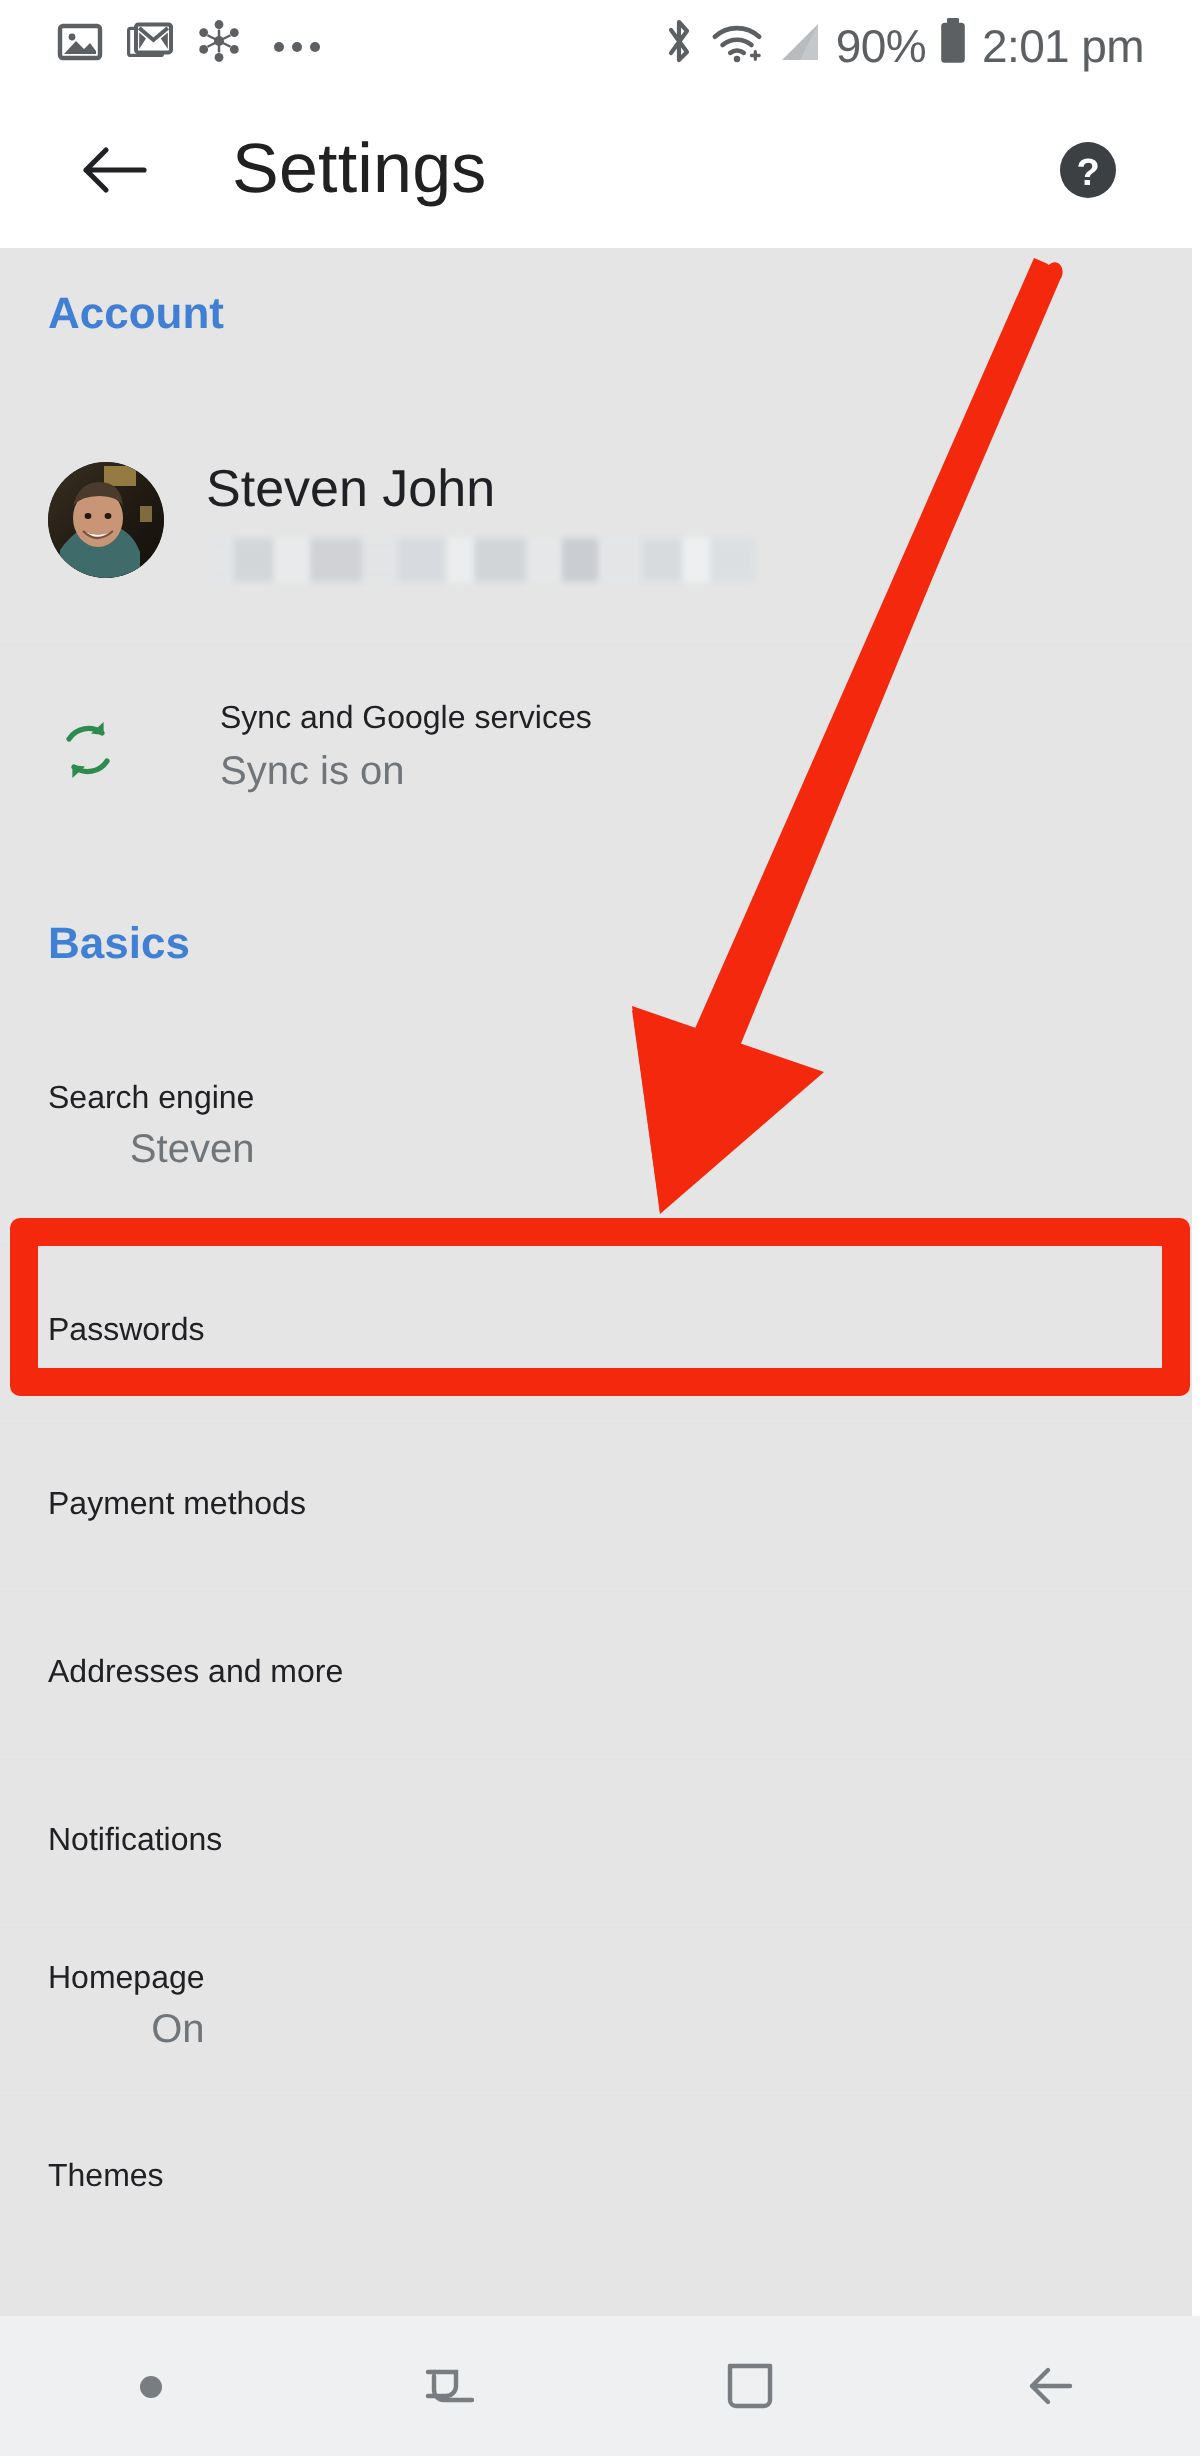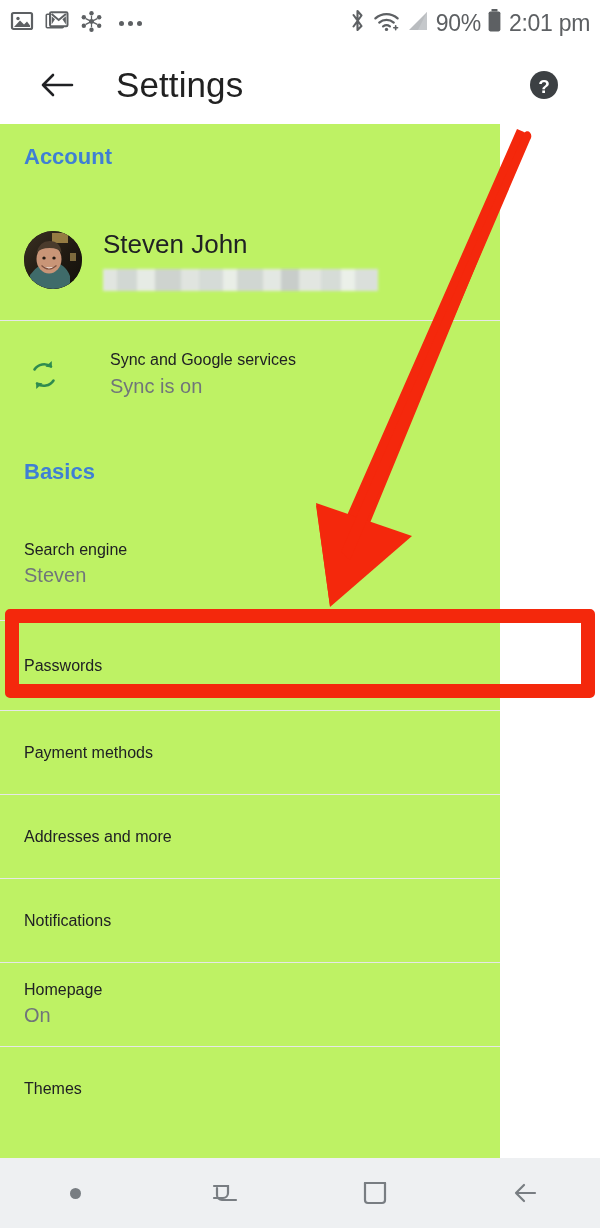--- a/index.html
+++ b/index.html
@@ -16,21 +16,21 @@
     background:#ffffff;
     overflow:hidden;
   }
 
   
   #status-bar{
     position:absolute; top:0; left:0;
     width:600px; height:46px;
     background:#ffffff;
     display:flex; align-items:center;
-    padding:0 10px;
+    padding:0 28px;
   }
   .status-left{ display:flex; align-items:center; gap:11px; }
   .status-right{ display:flex; align-items:center; gap:7px; margin-left:auto; }
   .sicon{ display:block; }
   .status-text{
     font-size:23px; color:#5d6063; font-weight:400;
     letter-spacing:-0.3px; line-height:1;
   }
   .dots{ display:flex; align-items:center; gap:4px; margin-left:5px; }
   .dots i{ width:5px; height:5px; border-radius:50%; background:#5d6063; display:block; }
@@ -47,22 +47,22 @@
   #page-title{
     font-size:35px; color:#212121; font-weight:400;
     margin-left:38px; letter-spacing:0.1px;
   }
   #help-button{ margin-left:auto; width:40px; height:40px;
     display:flex; align-items:center; justify-content:center; }
 
   
   #content{
     position:absolute; top:124px; left:0;
-    width:500px; height:1034px;
-    background:#bef264;
+    width:596px; height:1034px;
+    background:#e5e5e5;
   }
   .section-head{
     font-size:22px; font-weight:700; color:#3f7fd4;
     padding-left:24px;
   }
   .divider{ height:1px; background:#e6e7e8; width:100%; }
 
   .row{
     display:flex; align-items:center;
     padding:0 24px;
@@ -95,21 +95,21 @@
     filter:blur(1.6px);
     opacity:.95;
   }
 
   
   #sync-row{ height:108px; }
   #sync-row .row-icon{ width:52px; margin-left:2px; }
   #sync-row .row-text{ margin-left:32px; }
 
   
-  .basic-row{ height:83px; }
+  .basic-row{ height:83px;text-align:right; }
   .basic-row.with-sub{ height:83px; }
 
   
   #nav-bar{
     position:absolute; bottom:0; left:0;
     width:600px; height:70px;
     background:#eef0f2;
     display:flex; align-items:center;
   }
   .nav-btn{ flex:1; display:flex; align-items:center; justify-content:center; height:70px; }

